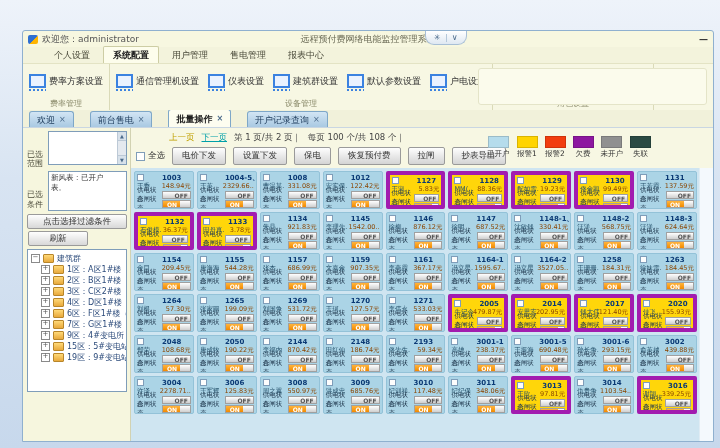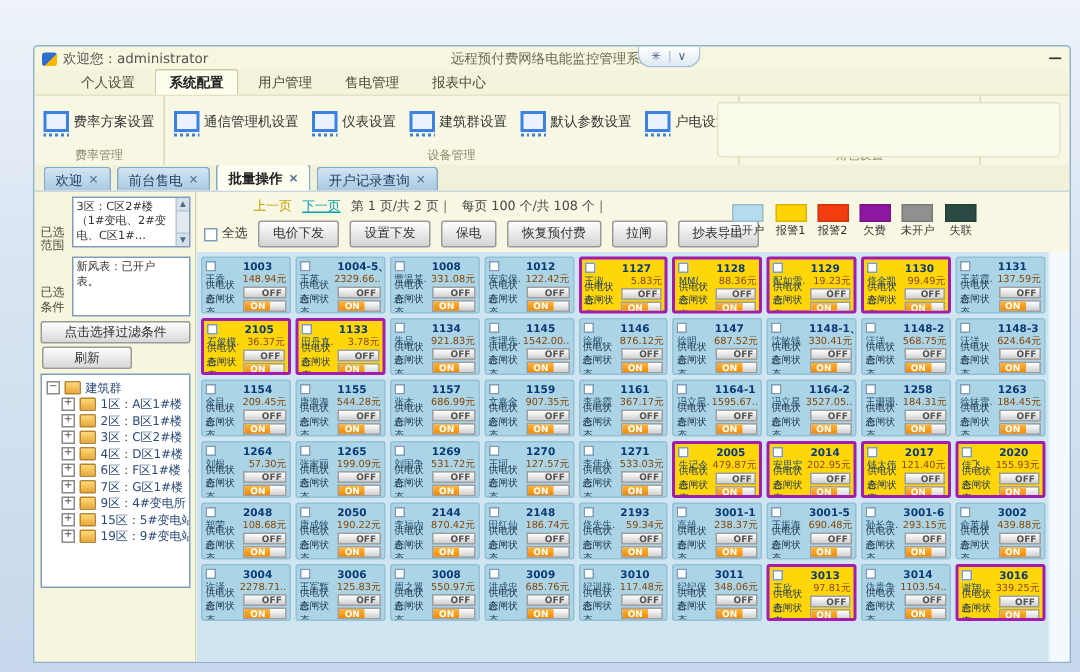--- a/index.html
+++ b/index.html
@@ -31,21 +31,21 @@
   
   .ribbon{height:46px;background:#f7f7e3;display:flex;position:relative;}
   .rgroup{position:relative;border-right:1px solid #dadab8;padding:5px 6px 12px 6px;display:flex;gap:9px;align-items:flex-start;}
   .rgroup-cap{position:absolute;left:0;right:0;bottom:1px;text-align:center;font-size:8px;color:#8a8a6a;}
   .rbtn{display:flex;align-items:center;gap:3px;font-size:9px;color:#333;white-space:nowrap;padding-top:5px;}
   .ric{width:13px;height:10px;border:2px solid #3b82e0;background:#eaf2ff;position:relative;flex:0 0 auto;}
   .ric::after{content:"";position:absolute;left:-2px;right:-2px;bottom:-5px;height:2px;
     background:repeating-linear-gradient(90deg,#3b82e0 0 2px,transparent 2px 4px);}
   .rempty{position:absolute;left:455px;right:6px;top:4px;bottom:5px;background:#fbfbec;border:1px solid #e4e4c8;border-radius:3px;}
   
-  .dbar{height:17px;background:#f1f1da;display:flex;align-items:flex-end;padding-left:6px;gap:4px;border-bottom:1px solid #c9d6e2;}
+  .dbar{height:17px;background:#f1f1da;display:flex;align-items:flex-end;padding-left:6px;gap:16px;border-bottom:1px solid #c9d6e2;}
   .dtab{display:flex;align-items:center;gap:4px;font-size:9px;color:#1c3a5a;padding:2px 7px 1px;
     background:linear-gradient(#d2e5f4,#a9c9e2);border:1px solid #7ea7c8;border-bottom:none;border-radius:3px 3px 0 0;height:12px;}
   .dtab.active{background:#fdfdf0;font-weight:bold;height:14px;color:#222;margin-top:12px;}
   .dclose{font-size:8px;color:#4a6a8a;line-height:8px;}
   
   .content{display:flex;height:317px;}
   .sidebar{width:108px;background:#f6f6de;border-right:1px solid #d2d2b2;box-sizing:border-box;padding:3px 3px 0 4px;flex:0 0 auto;}
   .f-row{display:flex;gap:2px;margin-bottom:3px;}
   .f-lab{width:19px;font-size:8px;color:#4a4a3a;line-height:1.15;padding-top:2px;flex:0 0 auto;margin-top:17px;}
   .f-box{flex:1;background:#fff;border:1px solid #7f9db9;font-size:7.5px;color:#333;line-height:1.25;
@@ -73,21 +73,21 @@
     font-size:8.5px;color:#333;font-family:inherit;padding:2px 9px;}
   .legend{position:absolute;left:356px;top:8px;display:flex;gap:7px;}
   .litem{text-align:center;font-size:7.5px;color:#333;}
   .lsw{width:19px;height:10px;margin:0 auto 1px;border:1px solid rgba(0,0,0,.15);}
   
   .gridwrap{position:absolute;left:0;right:0;top:40px;bottom:0;background:#cfe5f1;}
   .rstrip{position:absolute;right:0;top:0;bottom:0;width:13px;background:#f4f9fd;border-left:1px solid #e0ecf4;}
   .grid{position:absolute;left:3px;right:16px;top:3px;display:grid;grid-template-columns:repeat(9,1fr);gap:3px;align-content:start;}
   .card{height:38px;border-radius:2px;padding:1px 2px;box-sizing:border-box;font-size:6.5px;overflow:hidden;}
   .card.blue{background:#abd4e6;border:1px solid #93c2d8;}
-  .card.yellow{background:#ffd60a;border:2px solid #a21caf;}
+  .card.yellow{background:#ffd60a;border:4px solid #a21caf;}
   .c-head{display:flex;align-items:center;gap:18px;height:9px;}
   .cb{width:5px;height:5px;background:#fdfdfd;border:1px solid #7f9db9;flex:0 0 auto;}
   .room{font-weight:bold;font-size:7px;color:#0b3a75;white-space:nowrap;}
   .c-line{display:flex;justify-content:space-between;height:8px;line-height:8px;}
   .nm{color:#24506a;white-space:nowrap;overflow:hidden;max-width:28px;}
   .amt{color:#8a4500;white-space:nowrap;}
   .c-status{display:flex;justify-content:space-between;align-items:center;height:9px;}
   .slab{color:#223a50;}
   .offbtn{width:29px;height:8px;background:linear-gradient(#ffffff,#cfcfcf);border:1px solid #a0a0a0;
     font-size:6px;font-weight:bold;color:#555;text-align:right;line-height:8px;padding-right:2px;box-sizing:border-box;}
@@ -185,21 +185,20 @@
         <span class="dclose">×</span>
       </span>
     </div>
 
   <div class="content">
 
     <div class="sidebar">
       <div class="f-row">
         <div class="f-lab">已选范围</div>
         <div class="f-box h1">
-          <span>3区：C区2#楼（1#变电、2#变电、C区1#…</span>
           <span class="sb">
             <span>▲</span>
             <span>▼</span>
           </span>
         </div>
       </div>
       <div class="f-row">
         <div class="f-lab">已选条件</div>
         <div class="f-box h2">
           <span>新风表：已开户表。</span>
@@ -485,21 +484,21 @@
     <div class="c-status">
       <span class="slab">合闸状态</span>
       <span class="onwrap">
         <span class="onbtn">ON</span>
       </span>
     </div>
   </div>
             <div class="card yellow">
     <div class="c-head">
       <span class="cb"></span>
-      <span class="room">2105</span>
+      <span class="room">1132</span>
     </div>
     <div class="c-line">
       <span class="nm">石俊模.</span>
       <span class="amt">36.37元</span>
     </div>
     <div class="c-status">
       <span class="slab">供电状态</span>
       <span class="offbtn">OFF</span>
     </div>
     <div class="c-status">

